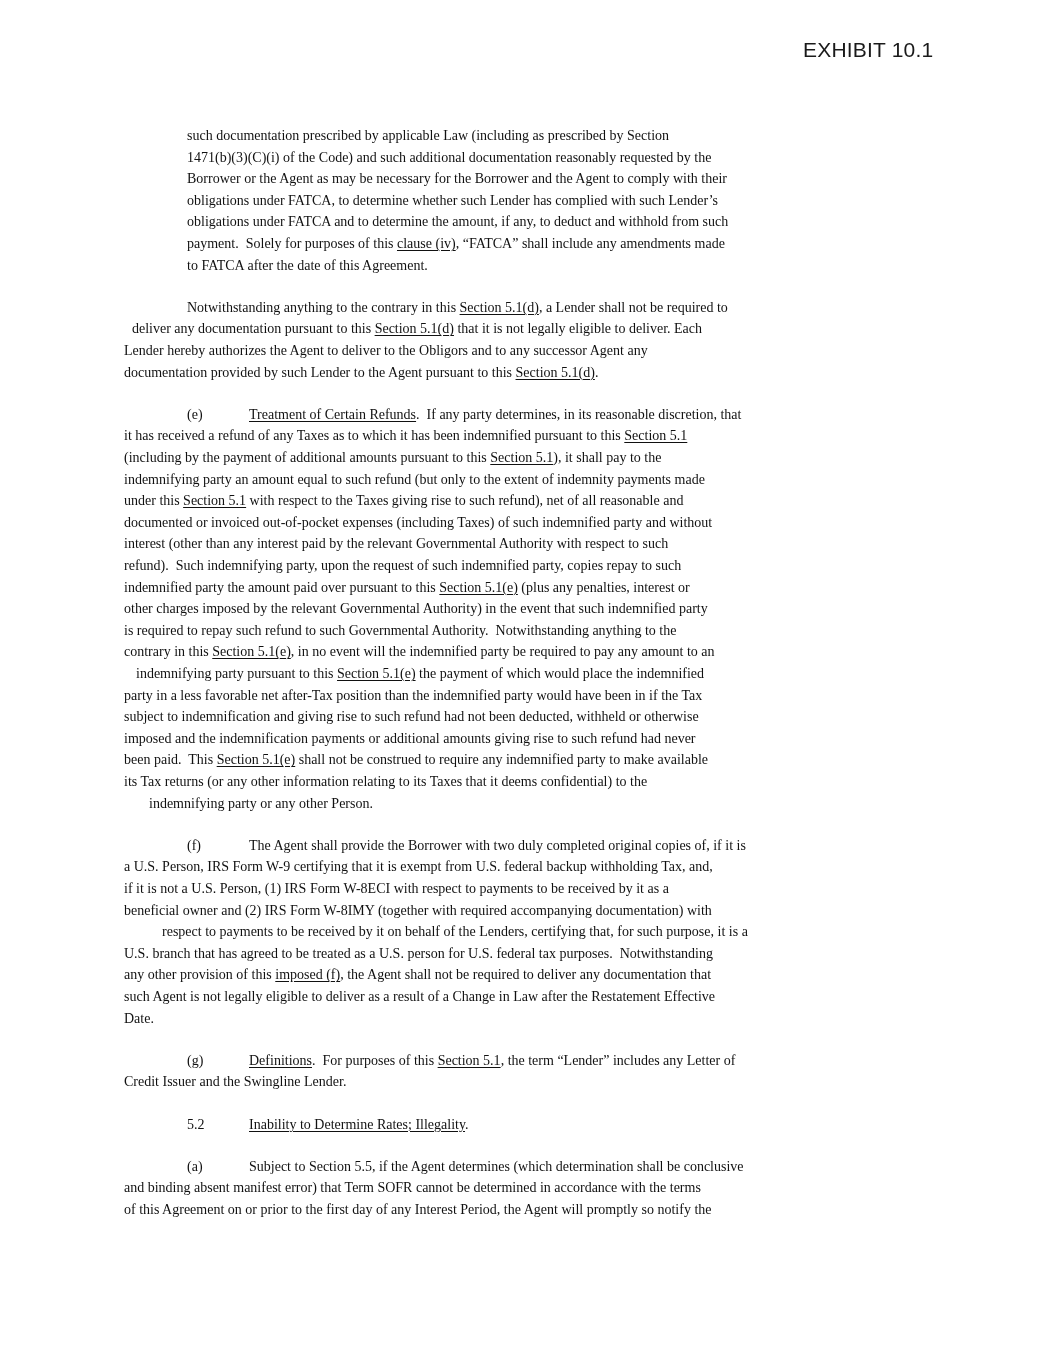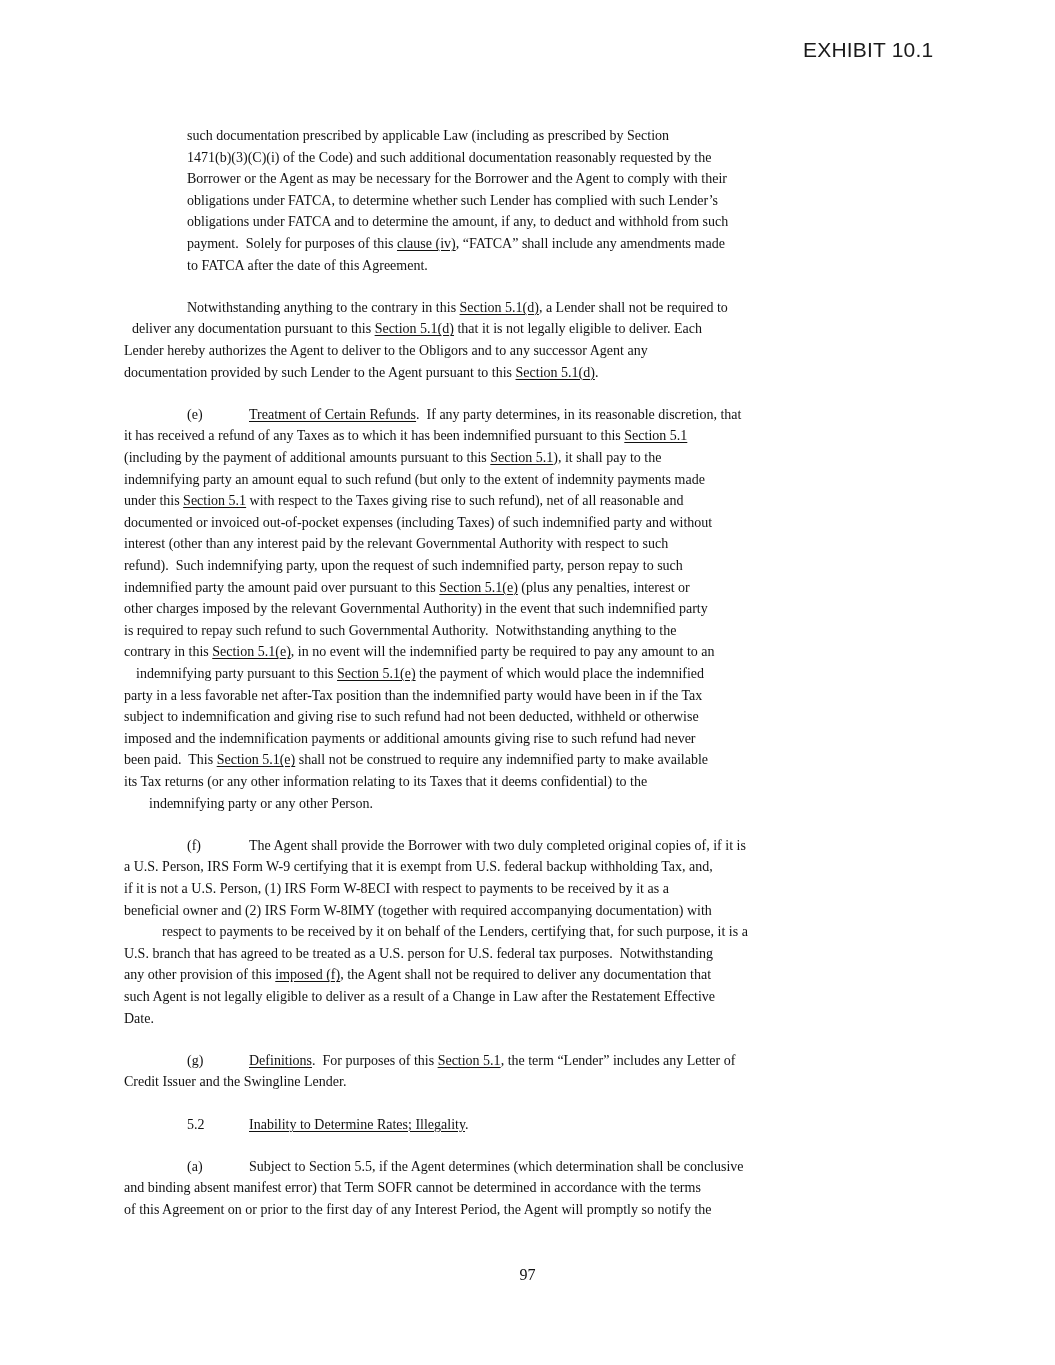--- a/index.html
+++ b/index.html
@@ -38,21 +38,21 @@
       <div class="line" style="top: 318.4px; left: 124px; margin-left: 8px;"><span>deliver any documentation pursuant to this </span><span class="u">Section 5.1(d)</span><span> that it is not legally eligible to deliver. Each</span></div>
       <div class="line" style="top: 340px; left: 124px;"><span>Lender hereby authorizes the Agent to deliver to the Obligors and to any successor Agent any</span></div>
       <div class="line" style="top: 361.6px; left: 124px;"><span>documentation provided by such Lender to the Agent pursuant to this </span><span class="u">Section 5.1(d)</span><span>.</span></div>
       <div class="line" style="top: 403.8px; left: 187px;"><span style="display: inline-block; width: 62px;">(e)</span><span class="u">Treatment of Certain Refunds</span><span>.  If any party determines, in its reasonable discretion, that</span></div>
       <div class="line" style="top: 425.4px; left: 124px;"><span>it has received a refund of any Taxes as to which it has been indemnified pursuant to this </span><span class="u">Section 5.1</span></div>
       <div class="line" style="top: 447px; left: 124px;"><span>(including by the payment of additional amounts pursuant to this </span><span class="u">Section 5.1</span><span>), it shall pay to the</span></div>
       <div class="line" style="top: 468.6px; left: 124px;"><span>indemnifying party an amount equal to such refund (but only to the extent of indemnity payments made</span></div>
       <div class="line" style="top: 490.2px; left: 124px;"><span>under this </span><span class="u">Section 5.1</span><span> with respect to the Taxes giving rise to such refund), net of all reasonable and</span></div>
       <div class="line" style="top: 511.8px; left: 124px;"><span>documented or invoiced out-of-pocket expenses (including Taxes) of such indemnified party and without</span></div>
       <div class="line" style="top: 533.4px; left: 124px;"><span>interest (other than any interest paid by the relevant Governmental Authority with respect to such</span></div>
-      <div class="line" style="top: 555px; left: 124px;"><span>refund).  Such indemnifying party, upon the request of such indemnified party, person repay to such</span></div>
+      <div class="line" style="top: 555px; left: 124px;"><span>refund).  Such indemnifying party, upon the request of such indemnified party, copies repay to such</span></div>
       <div class="line" style="top: 576.6px; left: 124px;"><span>indemnified party the amount paid over pursuant to this </span><span class="u">Section 5.1(e)</span><span> (plus any penalties, interest or</span></div>
       <div class="line" style="top: 598.2px; left: 124px;"><span>other charges imposed by the relevant Governmental Authority) in the event that such indemnified party</span></div>
       <div class="line" style="top: 619.8px; left: 124px;"><span>is required to repay such refund to such Governmental Authority.  Notwithstanding anything to the</span></div>
       <div class="line" style="top: 641.4px; left: 124px;"><span>contrary in this </span><span class="u">Section 5.1(e)</span><span>, in no event will the indemnified party be required to pay any amount to an</span></div>
       <div class="line" style="top: 663px; left: 128px; margin-left: 8px;"><span>indemnifying party pursuant to this </span><span class="u">Section 5.1(e)</span><span> the payment of which would place the indemnified</span></div>
       <div class="line" style="top: 684.6px; left: 124px;"><span>party in a less favorable net after-Tax position than the indemnified party would have been in if the Tax</span></div>
       <div class="line" style="top: 706.2px; left: 124px;"><span>subject to indemnification and giving rise to such refund had not been deducted, withheld or otherwise</span></div>
       <div class="line" style="top: 727.8px; left: 124px;"><span>imposed and the indemnification payments or additional amounts giving rise to such refund had never</span></div>
       <div class="line" style="top: 749.4px; left: 124px;"><span>been paid.  This </span><span class="u">Section 5.1(e)</span><span> shall not be construed to require any indemnified party to make available</span></div>
       <div class="line" style="top: 771px; left: 124px;"><span>its Tax returns (or any other information relating to its Taxes that it deems confidential) to the</span></div>
@@ -66,14 +66,13 @@
       <div class="line" style="top: 964.4px; left: 124px;"><span>any other provision of this </span><span class="u">imposed (f)</span><span>, the Agent shall not be required to deliver any documentation that</span></div>
       <div class="line" style="top: 986px; left: 124px;"><span>such Agent is not legally eligible to deliver as a result of a Change in Law after the Restatement Effective</span></div>
       <div class="line" style="top: 1007.6px; left: 124px;"><span>Date.</span></div>
       <div class="line" style="top: 1049.8px; left: 187px;"><span style="display: inline-block; width: 62px;">(g)</span><span class="u">Definitions</span><span>.  For purposes of this </span><span class="u">Section 5.1</span><span>, the term “Lender” includes any Letter of</span></div>
       <div class="line" style="top: 1071.4px; left: 124px;"><span>Credit Issuer and the Swingline Lender.</span></div>
       <div class="line" style="top: 1113.6px; left: 187px;"><span style="display: inline-block; width: 62px;">5.2</span><span class="u">Inability to Determine Rates; Illegality</span><span>.</span></div>
       <div class="line" style="top: 1155.8px; left: 187px;"><span style="display: inline-block; width: 62px;">(a)</span><span>Subject to Section 5.5, if the Agent determines (which determination shall be conclusive</span></div>
       <div class="line" style="top: 1177.4px; left: 124px;"><span>and binding absent manifest error) that Term SOFR cannot be determined in accordance with the terms</span></div>
       <div class="line" style="top: 1199px; left: 124px;"><span>of this Agreement on or prior to the first day of any Interest Period, the Agent will promptly so notify the</span></div>
     </div>
-  <div class="pagenum">97</div>
 </div>
 
 </body></html>

